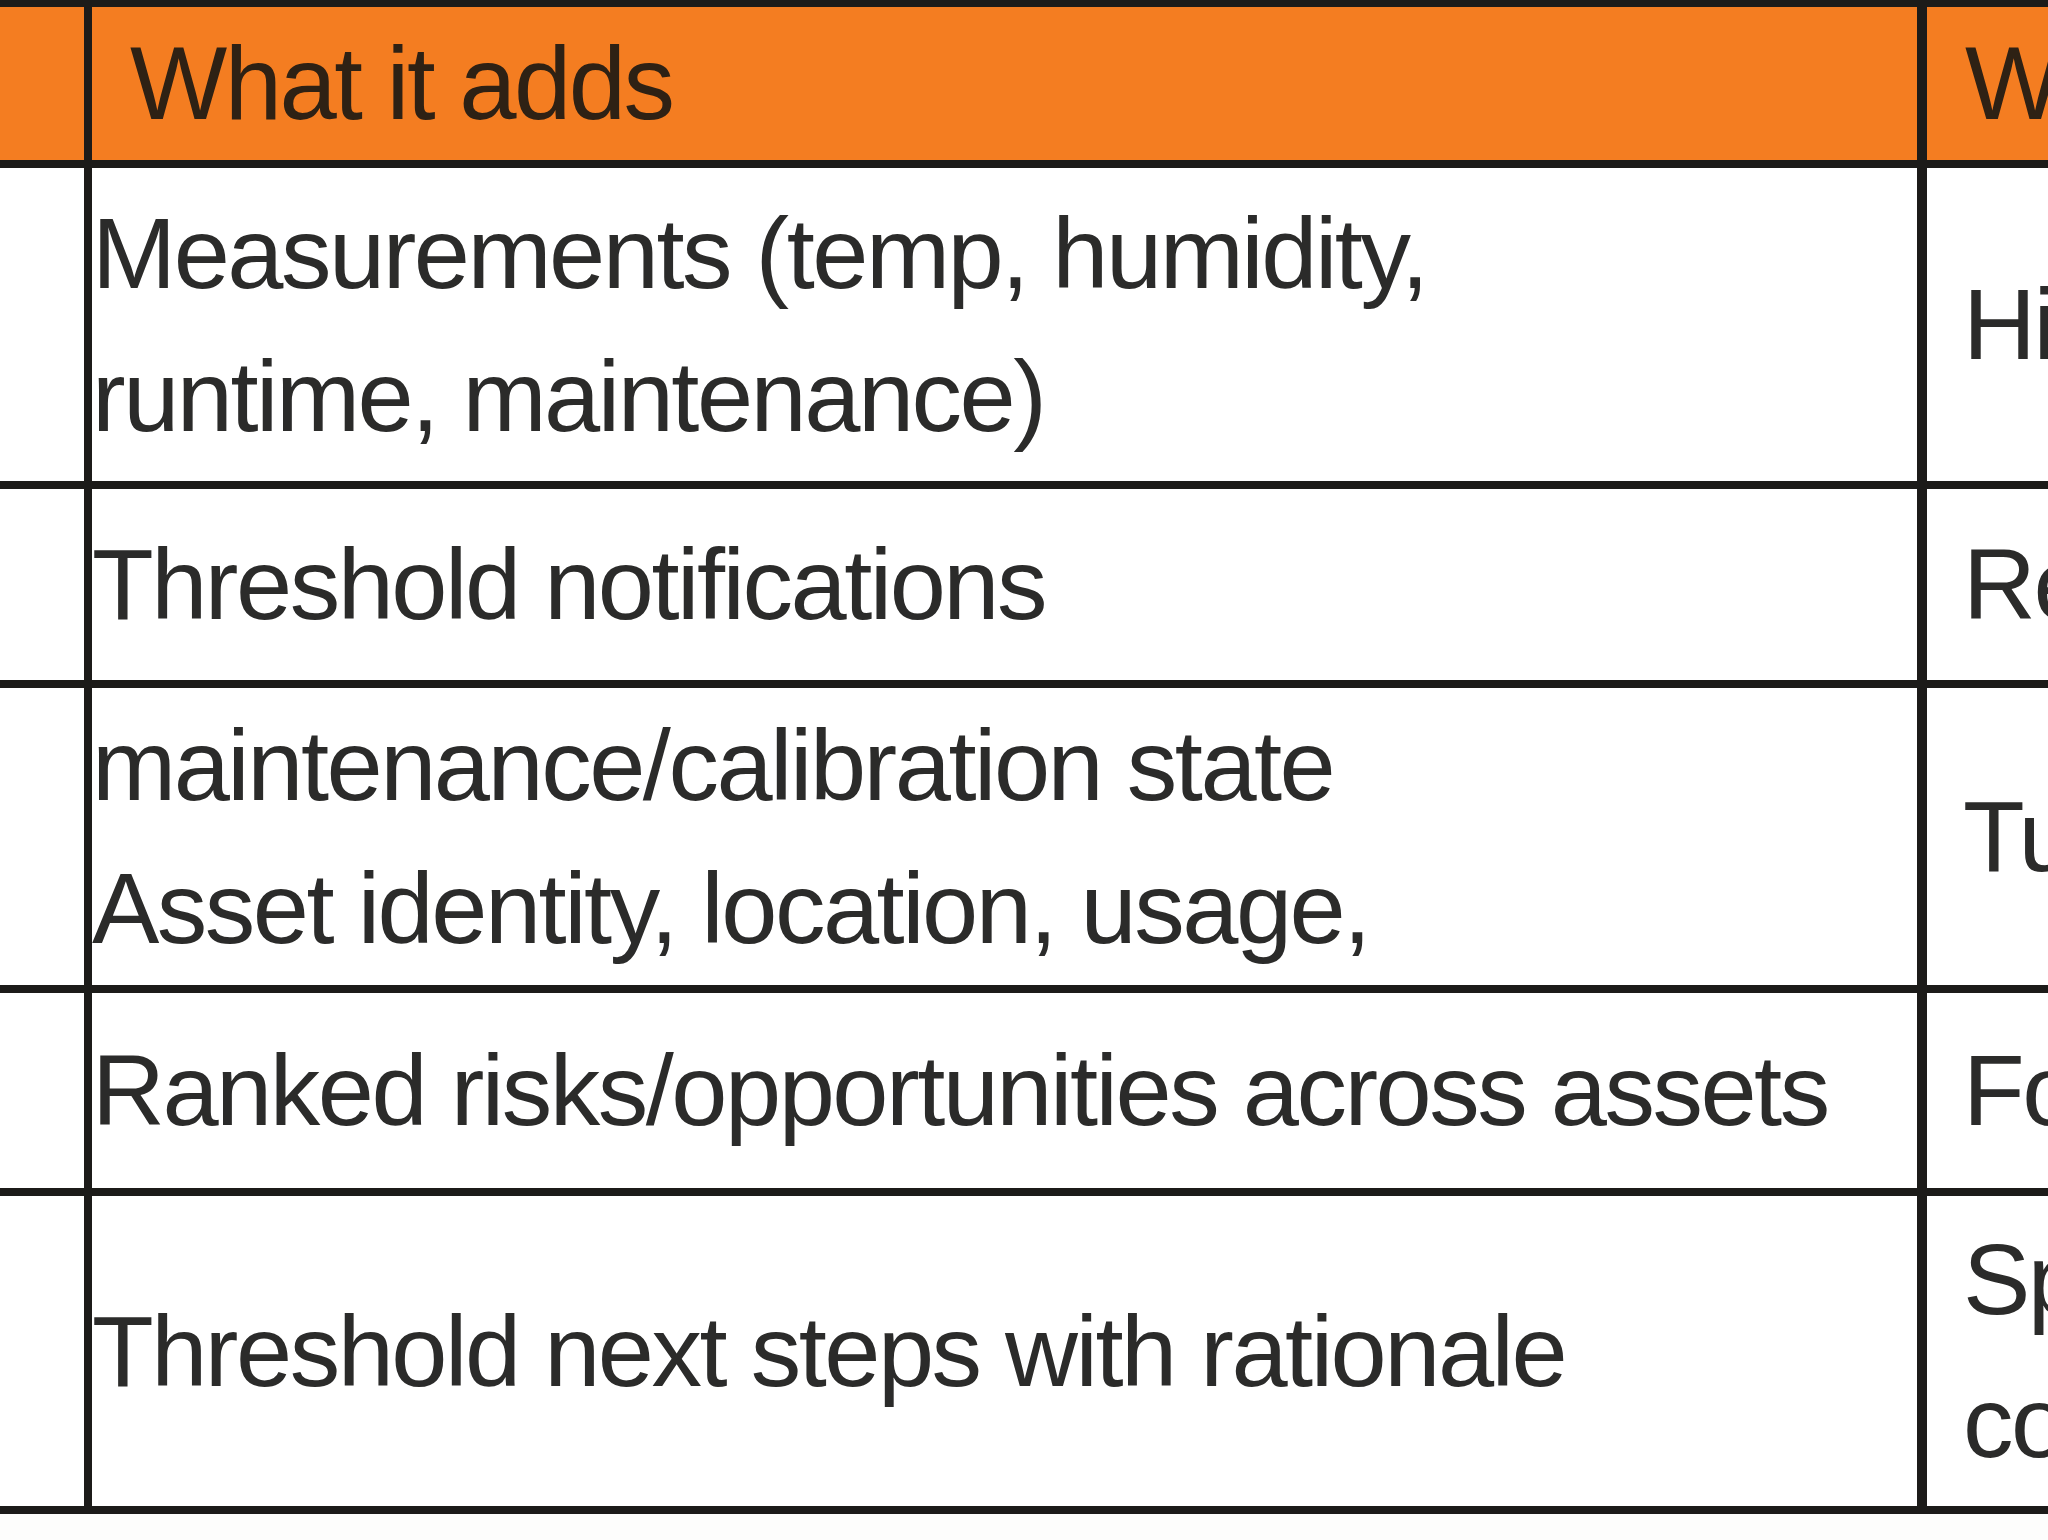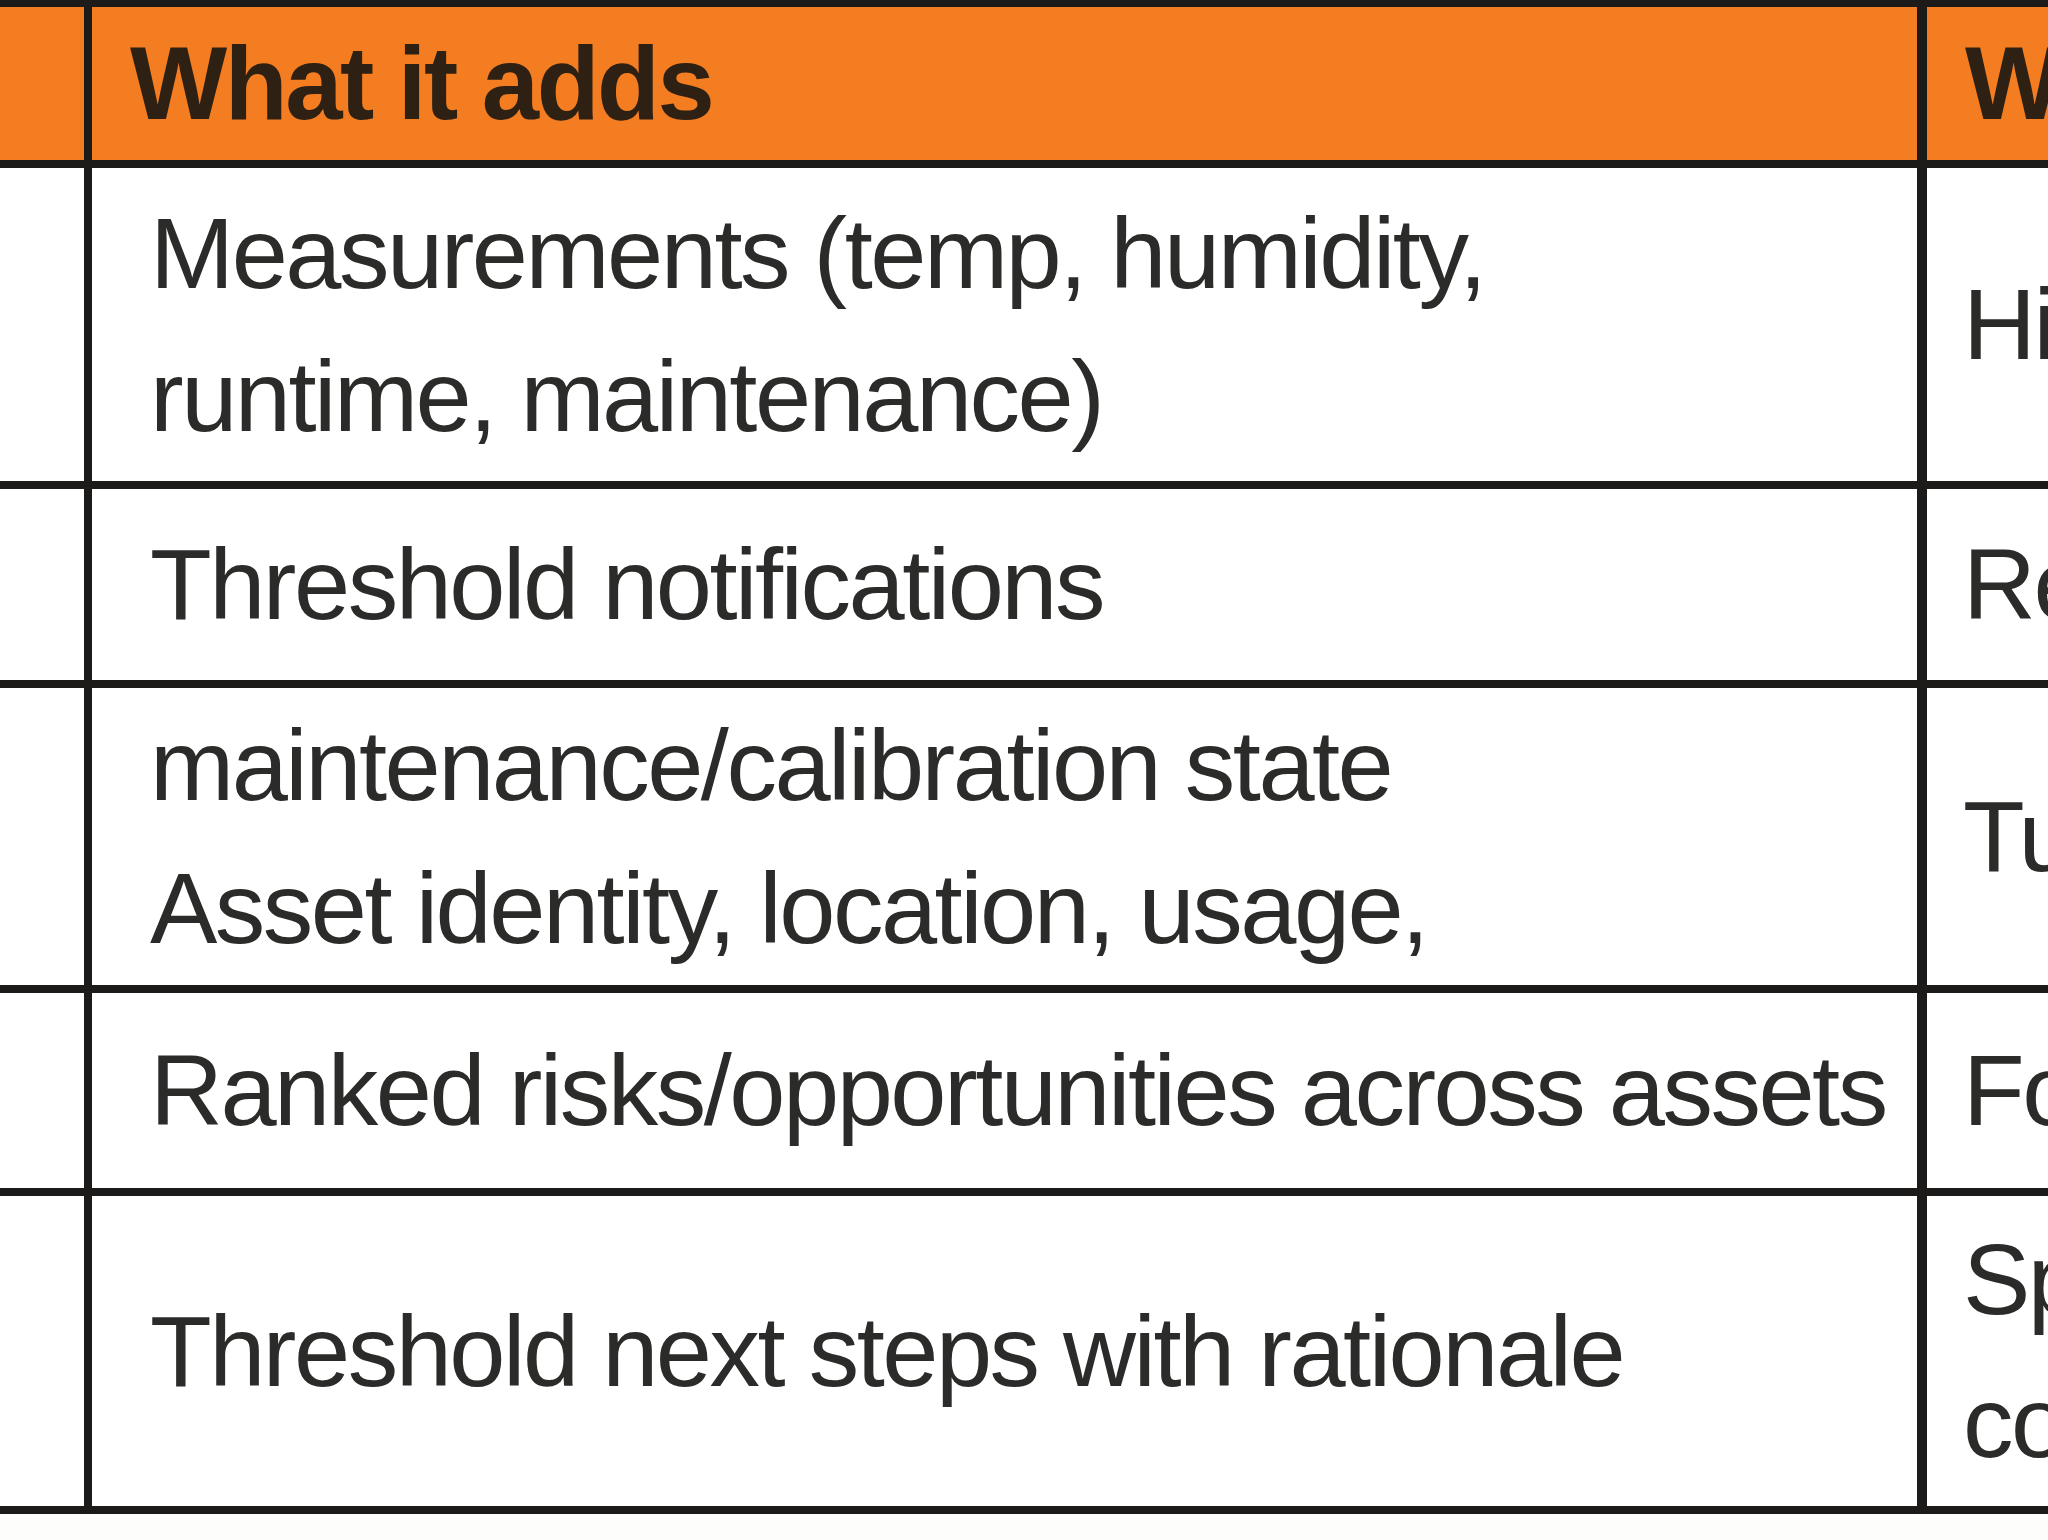--- a/index.html
+++ b/index.html
@@ -29,23 +29,23 @@
   .row.r1{height:321px;}
   .row.r2{height:199px;}
   .row.r3{height:305px;}
   .row.r4{height:203px;}
   .row.r5{height:318px;}
   .cell{
     display:flex;flex-direction:column;justify-content:center;align-items:flex-start;
     overflow:visible;
   }
   .cA{width:92px;border-right:8px solid var(--border-color);}
-  .cB{width:1835px;border-right:10px solid var(--border-color);padding-left:58px;}
+  .cB{width:1835px;border-right:10px solid var(--border-color);}
   .cC{width:395px;padding-left:36px;}
-  .header-row .cell{background:var(--header-bg);font-weight:bold;}
+  .header-row .cell{background:var(--header-bg);}
   .header-row .cB{padding-left:38px;}
   .header-row .cC{padding-left:38px;}
   .ln{
     white-space:nowrap;
     font-size:101px;
     line-height:143px;
     letter-spacing:-2.5px;
     color:var(--body-text);
   }
   .hln{

